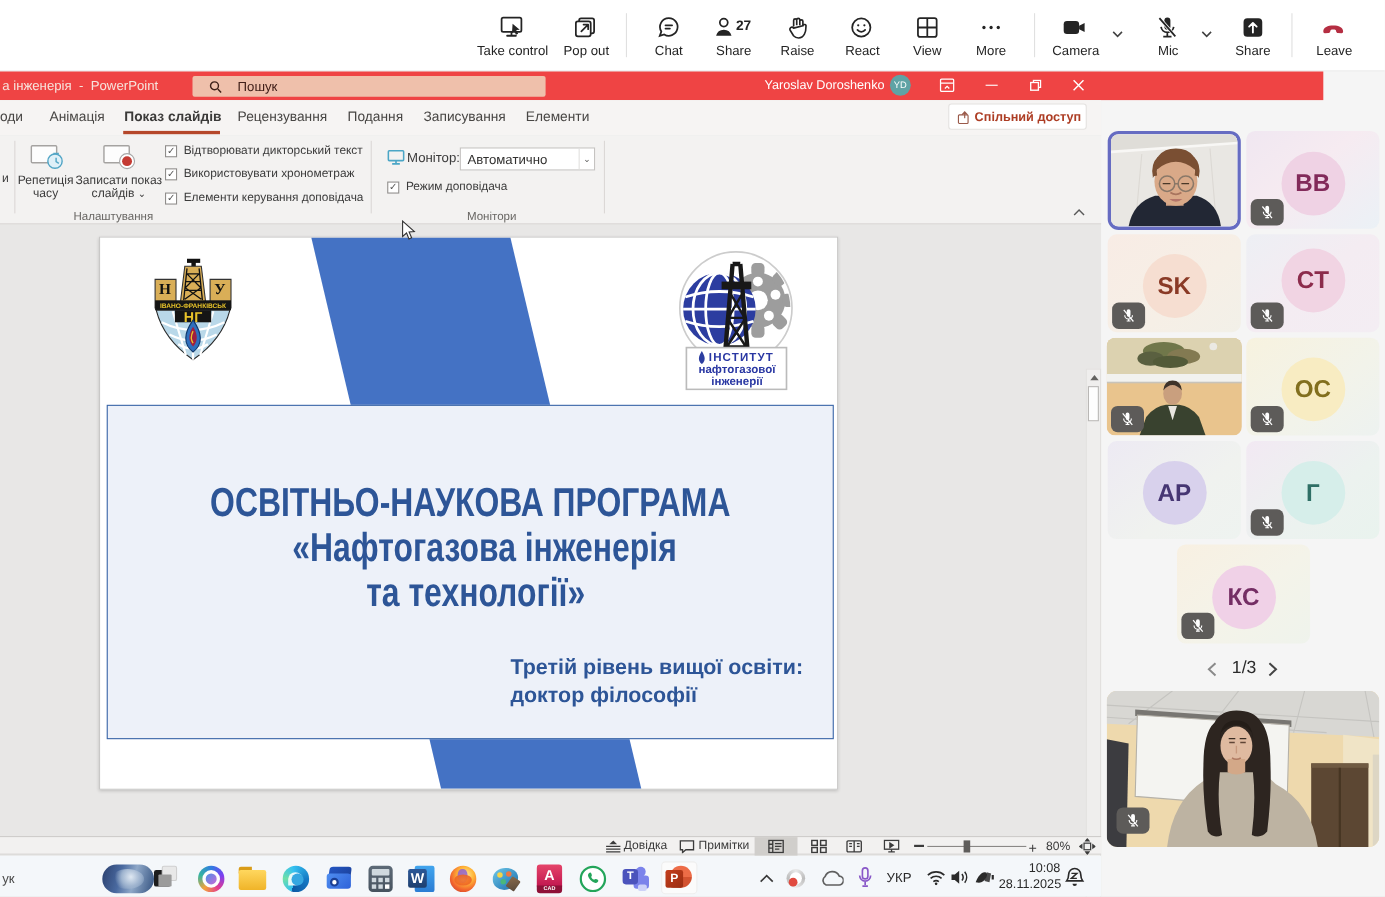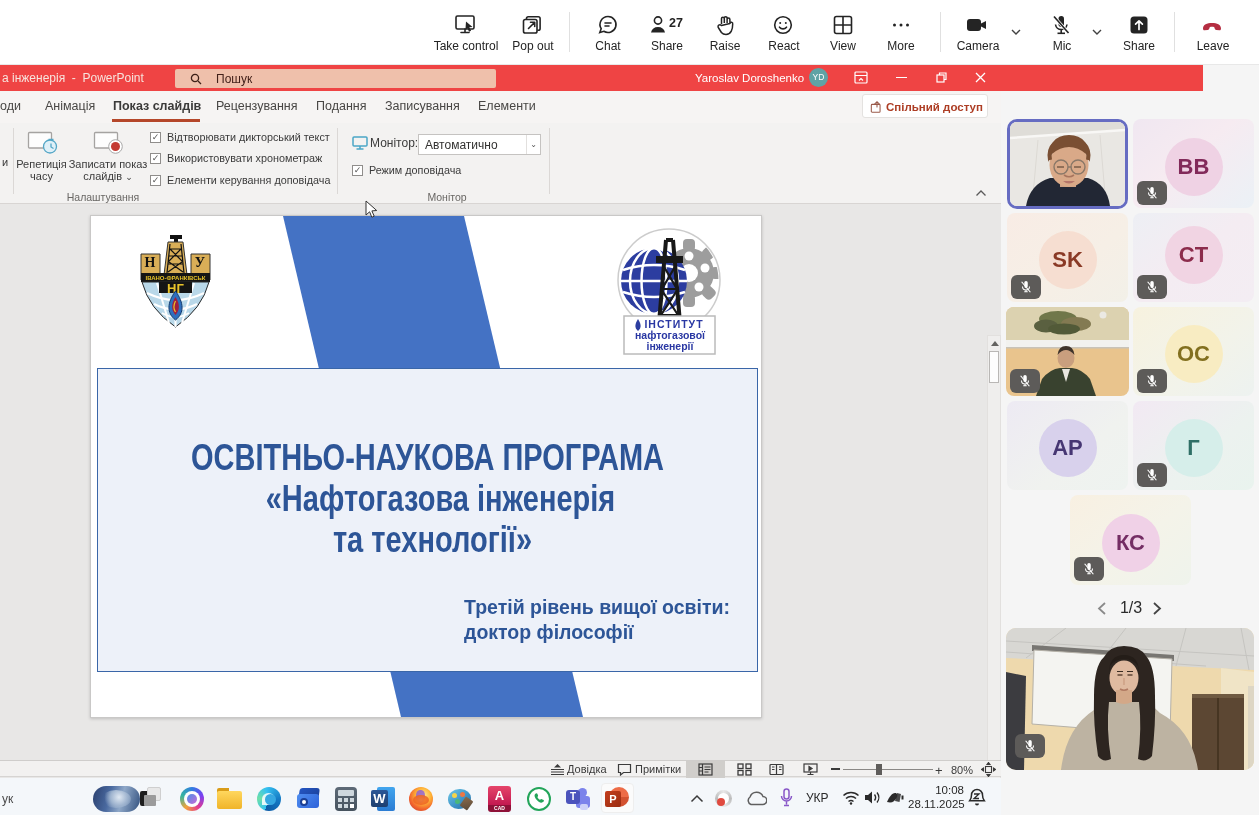--- a/index.html
+++ b/index.html
@@ -180,21 +180,21 @@
         <rect x="1" y="1" width="14" height="9" rx="1"></rect>
         <path d="M8 10v2.5M4.5 13h7"></path>
       </svg>
     <div class="cblbl" style="left:370px;top:13px;font-size:12px">Монітор:</div>
     <div class="abs" style="left:418px;top:11px;width:123px;height:21px;background:#fff;border:1px solid #c5c3c1">
       <div class="abs" style="left:6px;top:3px;font-size:12px;color:#323130">Автоматично</div>
       <div class="abs" style="right:0;top:0;width:14px;height:19px;border-left:1px solid #e2e0de;text-align:center;font-size:8px;color:#555;line-height:19px">⌄</div>
     </div>
     <div class="cb" style="left:352px;top:42px">✓</div>
     <div class="cblbl" style="left:369px;top:41px">Режим доповідача</div>
-    <div class="rlbl" style="left:447px">Монітор</div>
+    <div class="rlbl" style="left:447px">Монітори</div>
     <div class="rsep" style="left:549px"></div>
     <svg class="abs" style="left:975px;top:66px" width="12" height="8" viewBox="0 0 12 8" fill="none" stroke="#5a5a5a" stroke-width="1.3">
         <path d="M1.5 6.5L6 2l4.5 4.5"></path>
       </svg>
   </div>
   <svg class="abs" style="left:365px;top:135px;z-index:40" width="13" height="19" viewBox="0 0 13 19">
       <path d="M1 1l0 14 3.6-3.2 2.2 5.4 2.4-1-2.3-5.3 4.8-.4z" fill="#fff" stroke="#333" stroke-width="1"></path>
     </svg>
   <div id="canvas">
     <div class="abs" style="left:987px;top:131px;width:14px;height:516px;background:#efeeed;border:1px solid #e2e0de">

